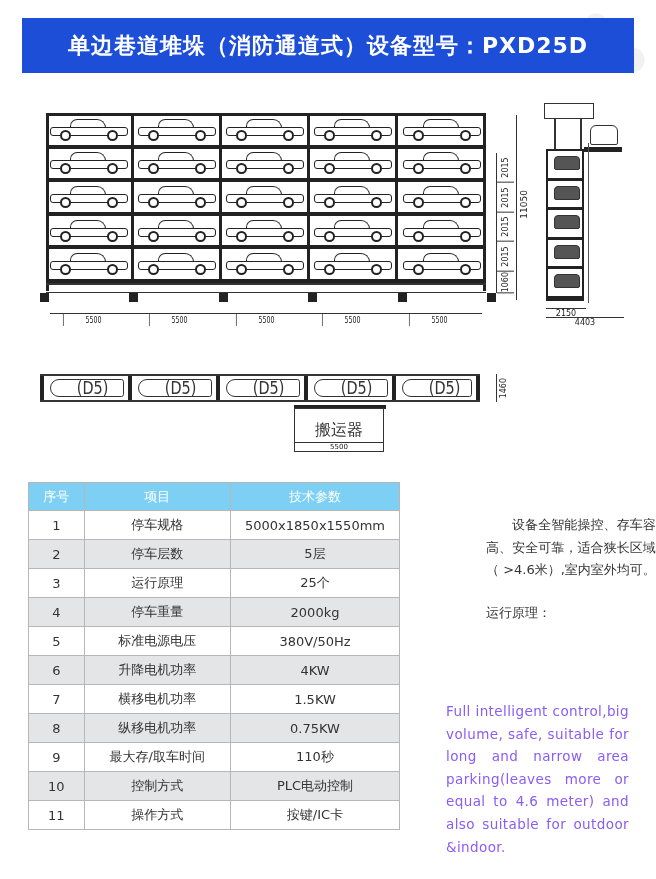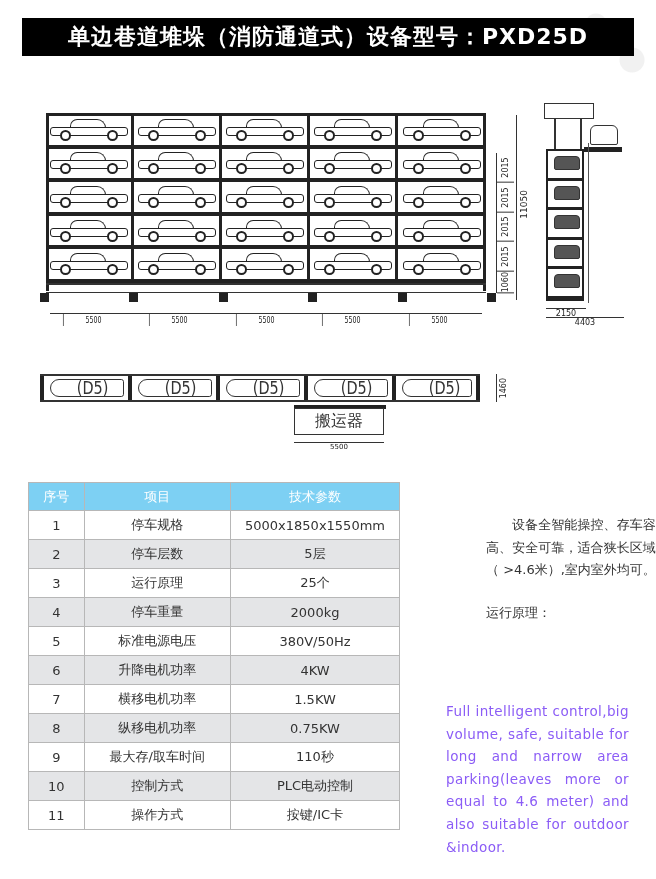--- a/index.html
+++ b/index.html
@@ -2,21 +2,21 @@
 <html><head>
 <meta charset="utf-8">
 <style>
   *{box-sizing:border-box;margin:0;padding:0;}
   html,body{width:656px;height:879px;background:#ffffff;overflow:hidden;}
   body{position:relative;font-family:"DejaVu Sans","Liberation Sans",sans-serif;color:#222;}
   .bg-dots{position:absolute;right:0;top:0;width:300px;height:120px;
     background:radial-gradient(circle at 80% 20%,#f2f2f2 0 10px,transparent 11px),
                radial-gradient(circle at 60% 30%,#f4f4f4 0 8px,transparent 9px),
                radial-gradient(circle at 92% 50%,#f1f1f1 0 12px,transparent 13px);}
-  .title-bar{position:absolute;left:22px;top:18px;width:612px;height:38px;background:#000000;
+  .title-bar{position:absolute;left:22px;top:18px;width:612px;height:55px;background:#1d4ed8;
     display:flex;align-items:center;justify-content:center;}
   .title-bar span{color:#fff;font-weight:bold;font-size:22px;letter-spacing:1px;}
 
   
   .elev{position:absolute;left:40px;top:105px;width:460px;height:185px;}
   .frame{position:absolute;left:6px;top:8px;width:440px;height:178px;border:3px solid #222;border-bottom:none;}
   .bay-grid{position:absolute;left:6px;top:10px;width:440px;height:168px;display:grid;
     grid-template-columns:repeat(5,1fr);grid-template-rows:repeat(5,1fr);}
   .bay{border-right:3px solid #222;border-bottom:4px solid #222;position:relative;display:flex;align-items:center;justify-content:center;}
   .bay:nth-child(5n){border-right:none;}
@@ -52,21 +52,21 @@
   
   .plan{position:absolute;left:40px;top:370px;width:450px;height:90px;}
   .plan .row{position:absolute;left:0;top:4px;width:440px;height:28px;display:grid;grid-template-columns:repeat(5,1fr);border-top:2px solid #333;border-bottom:2px solid #333;}
   .plan .slot{border-left:4px solid #222;position:relative;display:flex;align-items:center;padding-left:24px;}
   .plan .slot:last-child{border-right:4px solid #222;}
   .plan .slot .pcar{position:absolute;left:6px;right:4px;top:3px;bottom:3px;border:1px solid #333;border-radius:10px 3px 3px 10px;}
   .plan .slot .lbl{position:relative;font-size:17px;color:#333;transform:scaleX(.85);margin-left:6px;}
   .plan .slot .lbl::before{content:"(";} .plan .slot .lbl::after{content:")";}
   .plan .w{position:absolute;left:456px;top:4px;height:28px;border-left:1px solid #333;}
   .plan .w span{position:absolute;left:2px;top:4px;font-size:8px;writing-mode:vertical-rl;transform:rotate(180deg);}
-  .plan .carrier{position:absolute;left:254px;top:38px;width:90px;height:27px;border:1px solid #333;display:flex;align-items:center;justify-content:center;font-size:16px;color:#333;font-family:"DejaVu Serif",serif;}
+  .plan .carrier{position:absolute;left:254px;top:38px;width:90px;height:44px;border:1px solid #333;display:flex;align-items:center;justify-content:center;font-size:16px;color:#333;font-family:"DejaVu Serif",serif;}
   .plan .carrier-top{position:absolute;left:254px;top:35px;width:92px;height:4px;background:#222;}
   .plan .cdim{position:absolute;left:254px;top:72px;width:90px;border-top:1px solid #333;text-align:center;font-size:7px;}
 
   
   .spec{position:absolute;left:28px;top:482px;width:372px;border-collapse:collapse;font-size:13px;}
   .spec th{background:#7dd0f3;color:#fff;font-weight:normal;height:28px;border:1px solid #b7b7b7;}
   .spec td{height:29px;text-align:center;border:1px solid #b7b7b7;color:#333;}
   .spec tr:nth-child(even) td{background:#e4e5e7;}
   .spec col.c1{width:57px;} .spec col.c2{width:151px;} .spec col.c3{width:170px;}
 

